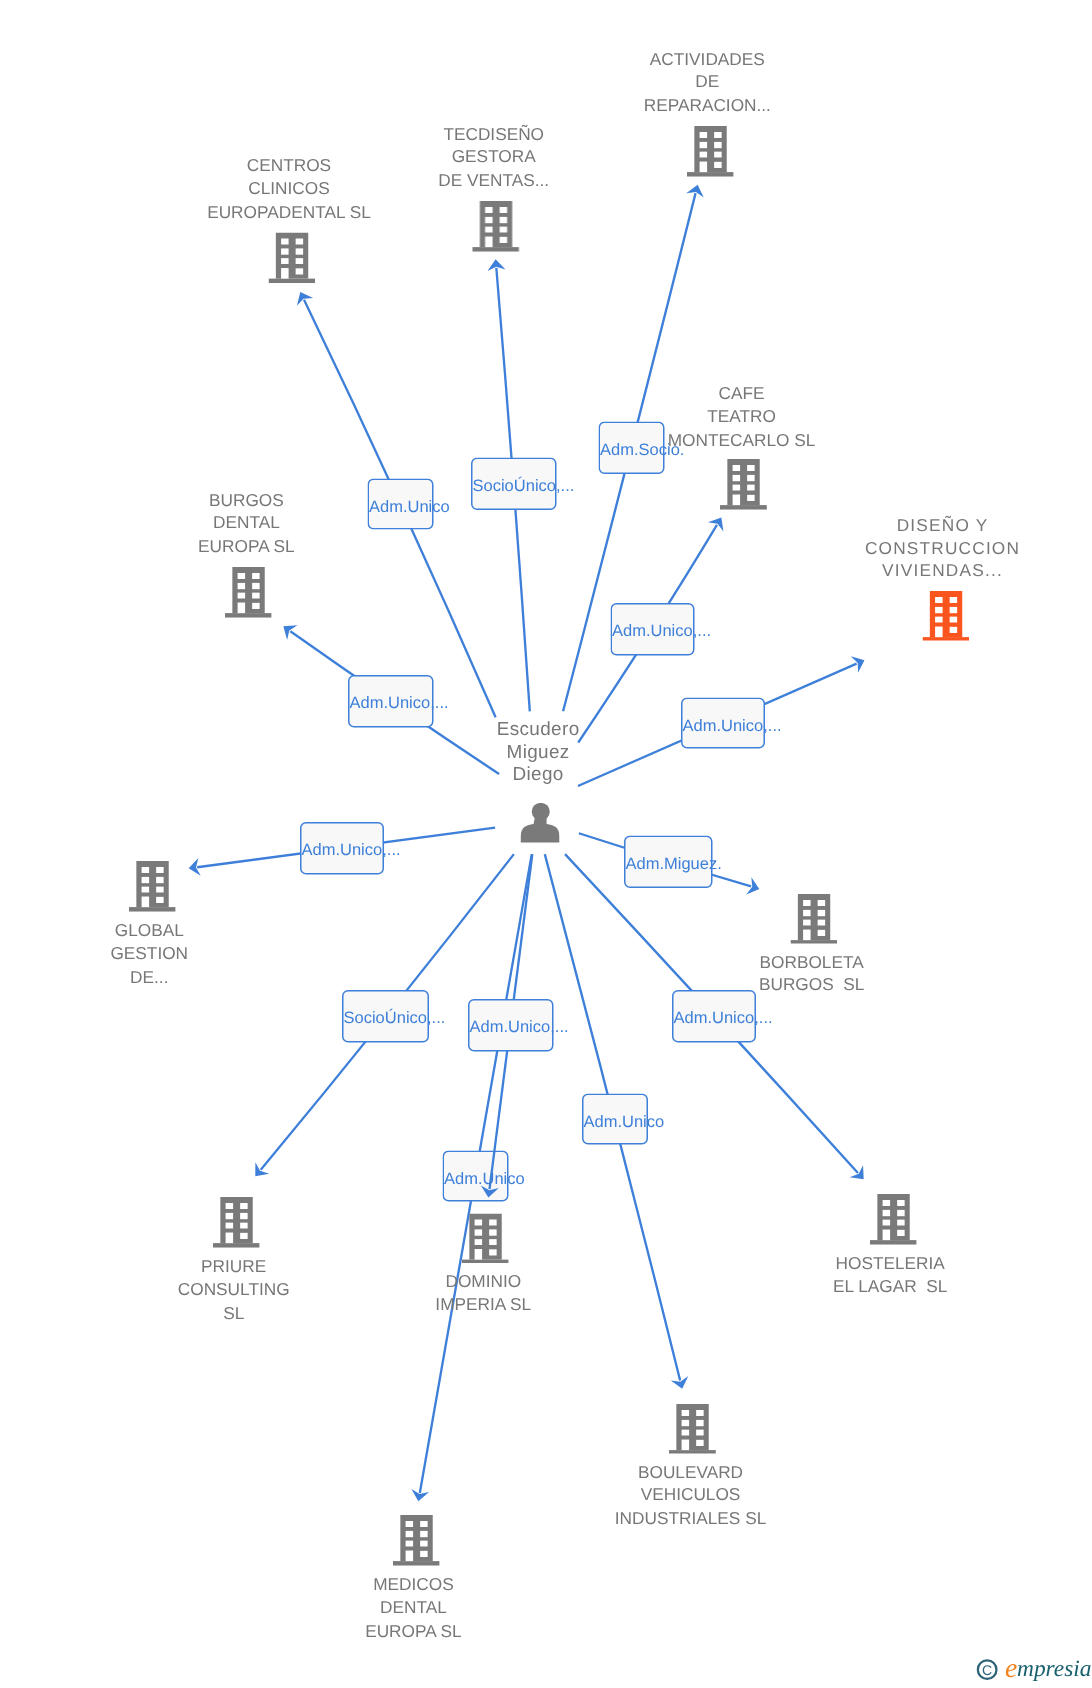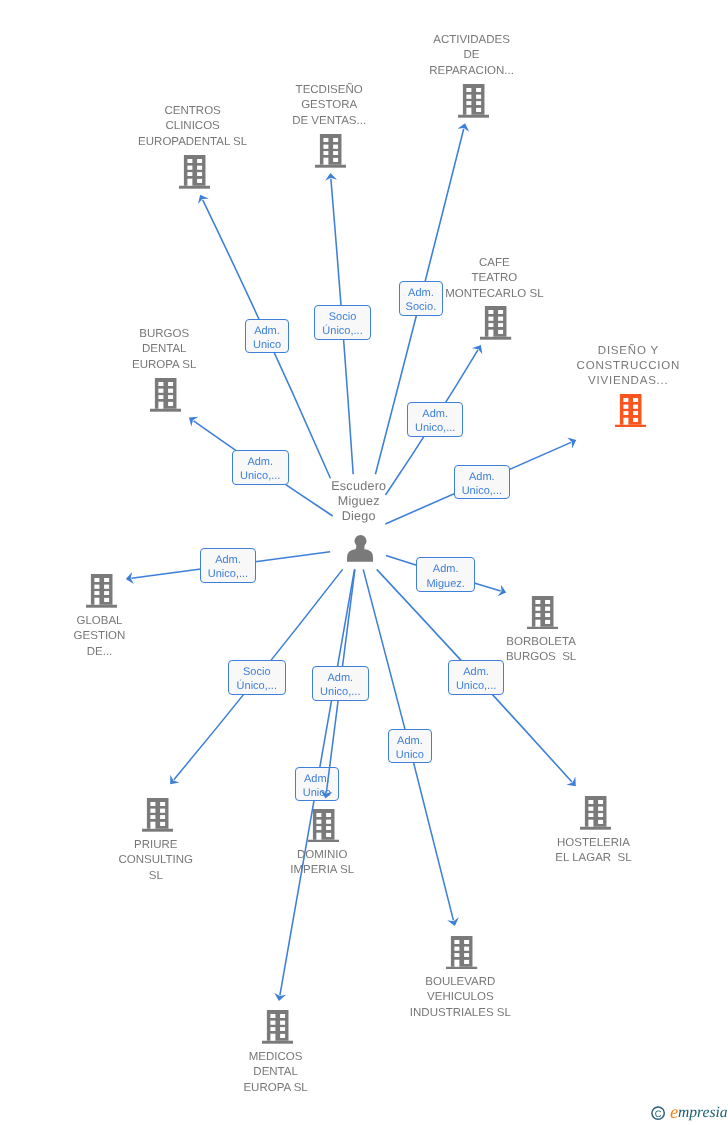--- a/index.html
+++ b/index.html
@@ -19,21 +19,21 @@
   .node { position:absolute; }
   .edge-svg { position:absolute; left:0; top:0; width:728px; height:1125px; overflow:visible; }
   .node-label { position:absolute; will-change:transform; text-align:center; color:#777777; font-size:11.5px;
                 line-height:15.35px; white-space:pre; letter-spacing:0;}
   .node-label.big { font-size:11.5px; line-height:15.0px; letter-spacing:0.8px; }
   .node-label.person { font-size:12.6px; line-height:15.1px; letter-spacing:0.25px; }
   .icon { position:absolute; }
   .elabel { position:absolute; will-change:transform; border:1.5px solid #3d7fd9; border-radius:4px;
             background:#f8f8f8;
             color:#3d7fd9; font-size:11px; line-height:14.4px; text-align:center; padding-top:4.2px;
-            display:flex; flex-direction:column; align-items:center; justify-content:center;
+            display:flex; align-items:center; 
             white-space:pre; }
   .watermark { position:absolute; }
 </style>
 </head>
 <body>
 
 <div id="canvas">
   <div id="elabels">
       <svg class="edge-svg" viewBox="0 0 728 1125" width="728" height="1125">
         <path d="M 330.40 478.20 Q 267.90 334.95 202.68 199.83" fill="none" stroke="#3d7fd9" stroke-width="1.55"></path>

